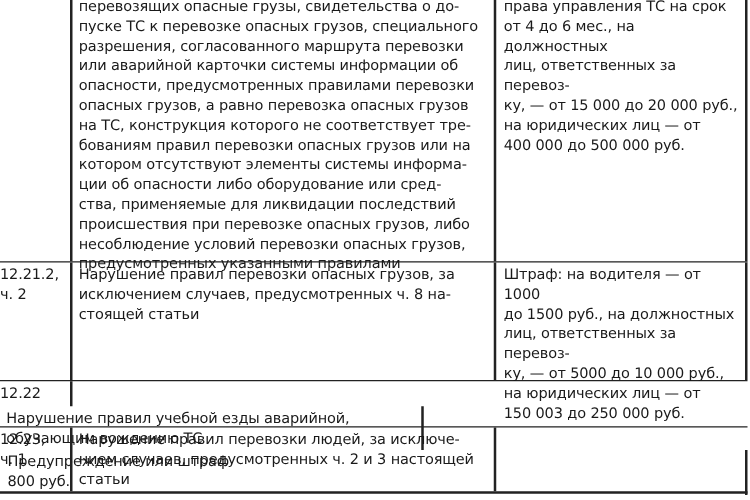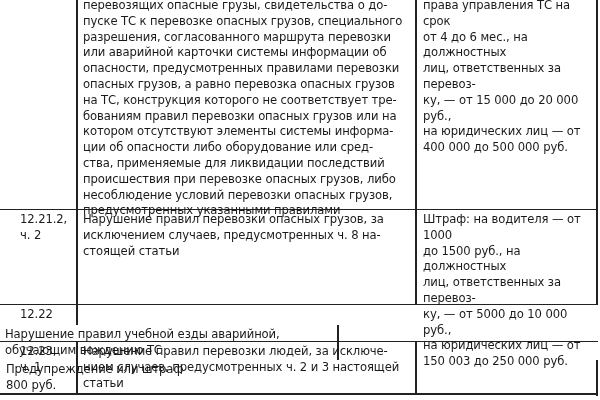--- a/index.html
+++ b/index.html
@@ -1,21 +1,21 @@
 <!DOCTYPE html>
 <html><head>
 <meta charset="utf-8">
 <style>
   html, body { margin:0; padding:0; background:#ffffff; }
   body { width:600px; height:400px; overflow:hidden; position:relative;
          font-family:"DejaVu Sans", sans-serif; color:#1a1a1a; }
   .tbl { position:absolute; left:0; top:-4px; width:598px; }
   .row { display:flex; border-bottom:1px solid #222; }
   .row:last-child { border-bottom:2px solid #222; }
-  .c1 { width:54px; padding:2px 2px 2px 20px; border-right:2px solid #222; }
+  .c1 { width:54px; padding:2px 2px 2px 0; border-right:2px solid #222; }
   .c2 { width:329px; padding:2px 3px 2px 5px; border-right:2px solid #222; }
   .c3 { flex:1; padding:2px 3px 2px 6px; border-right:2px solid #222; }
   .cell { font-size:11.6px; line-height:15.8px; white-space:pre-line; letter-spacing:-0.1px; }
 </style>
 </head>
 <body>
 
 <div class="tbl">
   <div class="row" style="height:213px;">
     <div class="c1 cell"></div>

